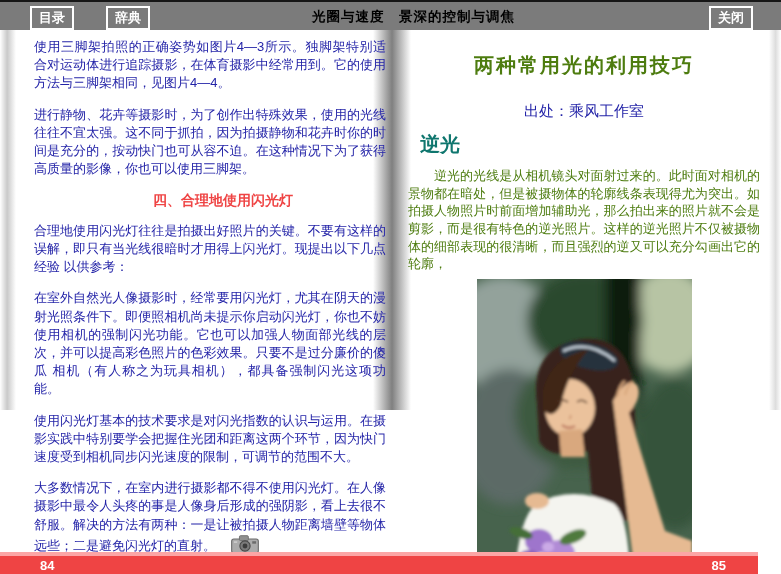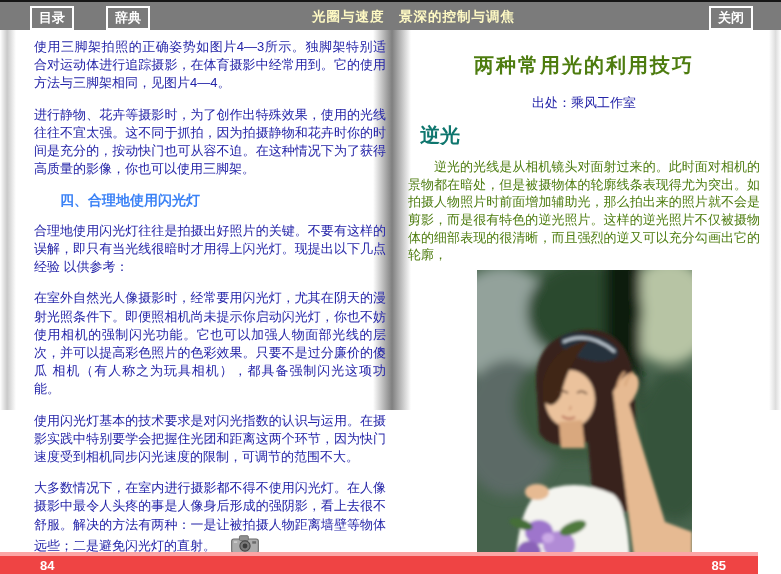--- a/index.html
+++ b/index.html
@@ -16,21 +16,21 @@
     position:absolute;top:4px;height:20px;line-height:20px;
     border:2px solid #ffffff;color:#ffffff;font-weight:bold;font-size:13px;
     padding:0 7px;background:transparent;cursor:pointer;box-sizing:content-box;
     font-family:inherit;
   }
   .btn-toc{left:30px;text-align:center;}
   .btn-dict{left:106px;}
   .btn-close{right:28px;}
   .bar-title{
     position:absolute;left:160px;right:114px;top:0;height:30px;
-    line-height:30px;text-align:center;color:#fef9c3;font-weight:bold;
+    line-height:30px;text-align:center;color:#000000;font-weight:bold;
     font-size:13.5px;letter-spacing:1px;white-space:nowrap;
   }
   
   .book{
     position:absolute;top:30px;left:0;width:781px;height:380px;background:#ffffff;
   }
   .edge-left{
     position:absolute;left:0;top:0;bottom:0;width:16px;
     background:linear-gradient(90deg,#ffffff 0%,#c9c9c9 45%,#ffffff 100%);
   }
@@ -42,34 +42,34 @@
     position:absolute;left:373px;top:0;bottom:0;width:38px;
     background:linear-gradient(90deg,rgba(255,255,255,0) 0%,rgba(105,105,105,0.85) 50%,rgba(255,255,255,0) 100%);
   }
   
   .left-page{
     position:absolute;left:34px;top:8px;width:352px;
     color:#2424a8;font-size:13px;line-height:1.40;text-align:justify;
   }
   .left-page p{margin:0 0 13px 0;}
   .section-heading{
-    color:#3b82f6;font-weight:bold;font-size:14px;
-    margin:3px 0 11px 26px;text-align:left;
+    color:#ef4444;font-weight:bold;font-size:14px;
+    margin:3px 0 11px 26px;text-align:center;
   }
   .camera-icon-wrap{display:inline-block;vertical-align:-4px;margin-left:14px;}
   
   .right-page{
     position:absolute;left:408px;top:16px;width:352px;
   }
   .rp-title{
     color:#4d7c0f;font-size:20px;font-weight:bold;text-align:center;
     letter-spacing:2px;margin:6px 0 0 0;
   }
   .rp-source{
-    color:#2424a8;font-size:13px;text-align:center;margin-top:15px;
+    color:#2424a8;font-size:15px;text-align:center;margin-top:23px;
   }
   .rp-section{
     color:#0f766e;font-weight:bold;font-size:20px;margin:10px 0 9px 12px;
   }
   .rp-para{
     color:#4d7c0f;font-size:13px;line-height:1.36;text-align:justify;
     text-indent:2em;margin:0;
   }
   .photo{
     display:block;margin:6px auto 0 auto;width:215px;height:296px;

